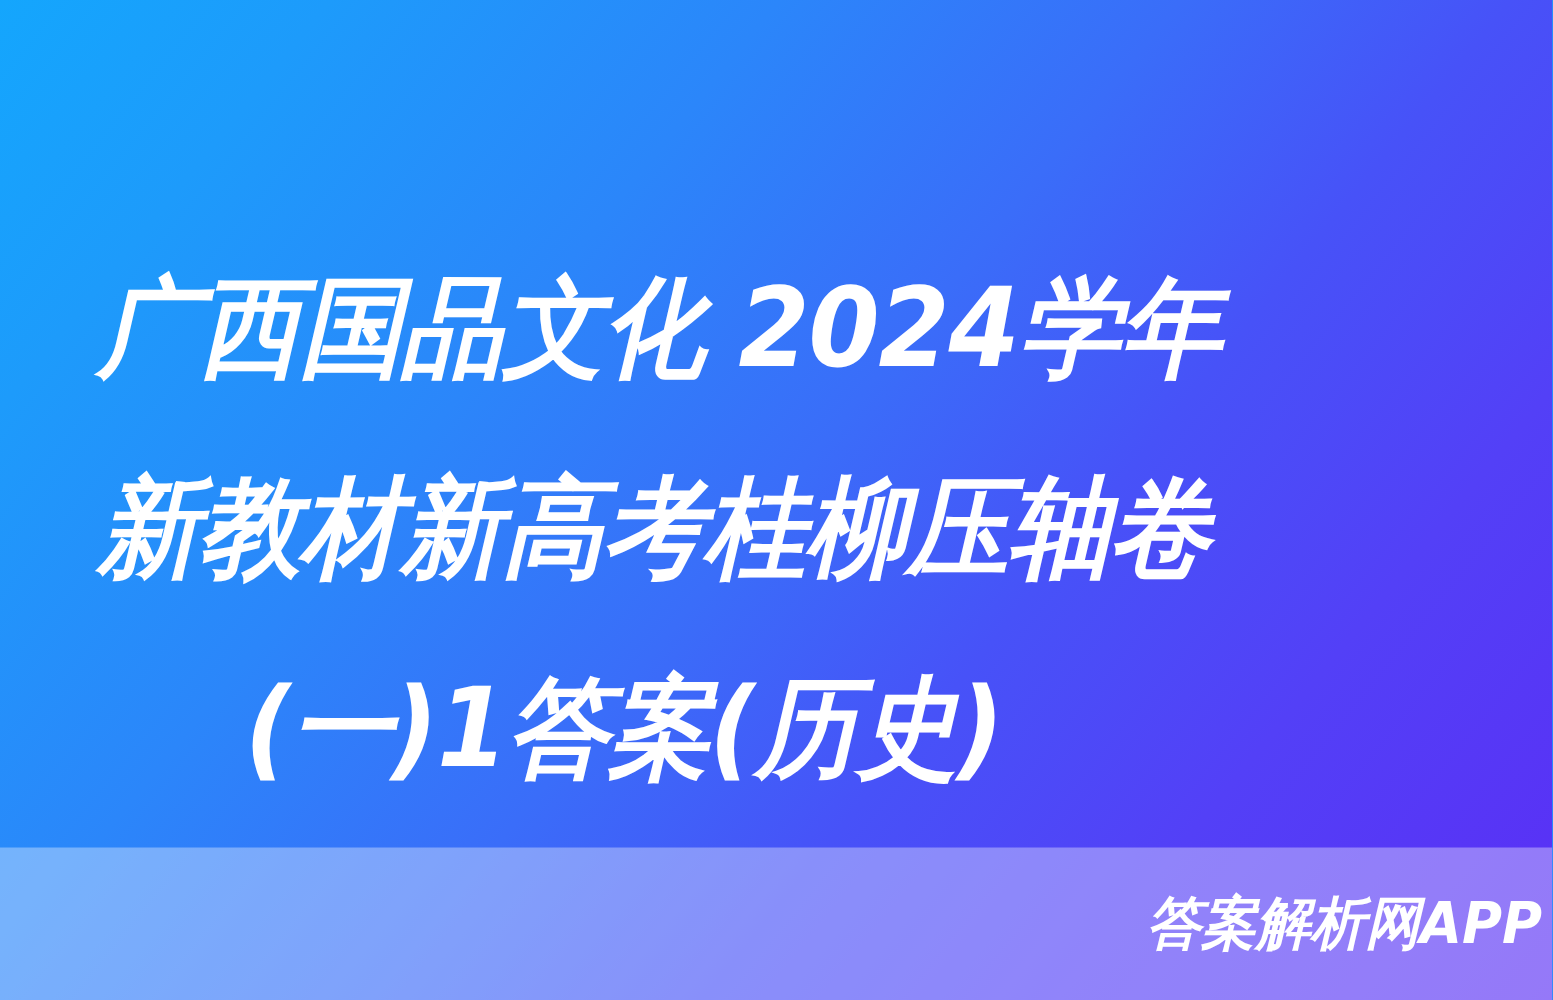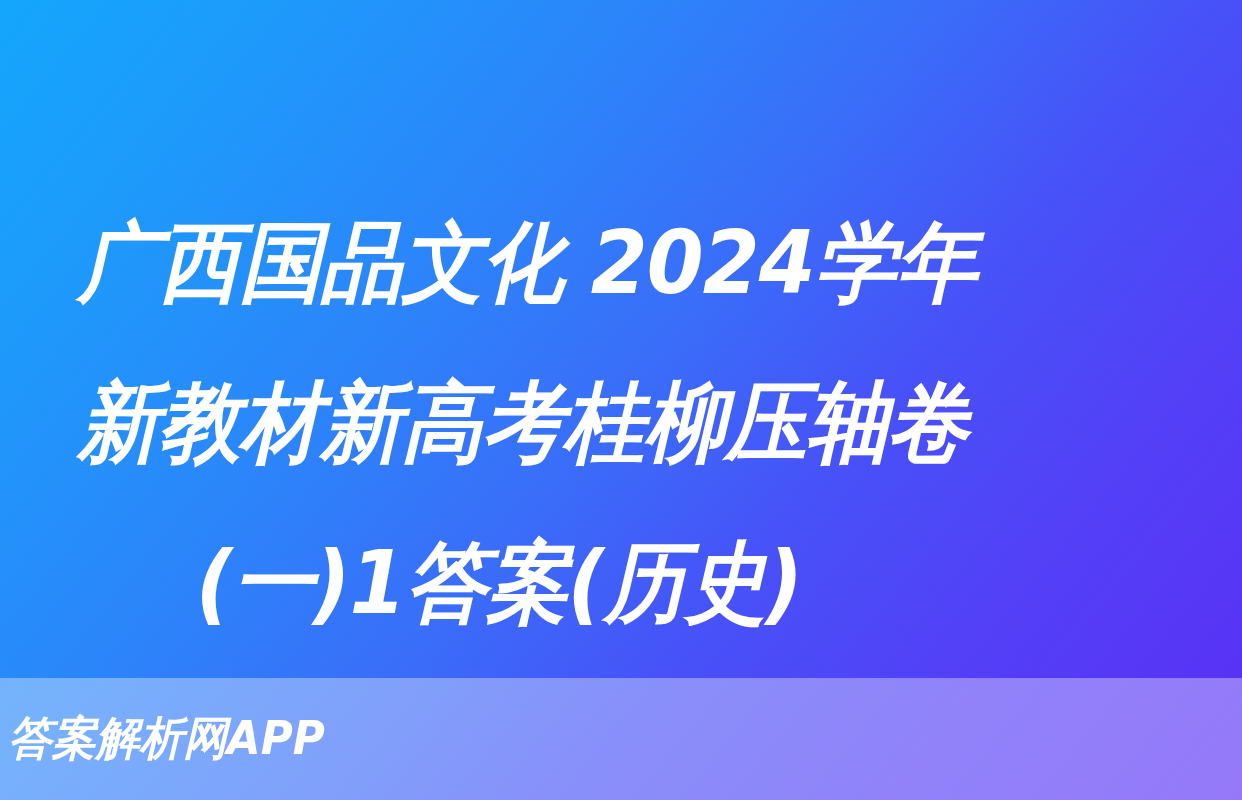--- a/index.html
+++ b/index.html
@@ -66,21 +66,21 @@
   
   .footer-band {
     position:absolute;
     left:0;
     bottom:0;
     width:1242px;
     height:122px;
     background:rgba(255,255,255,0.355);
     display:flex;
     align-items:center;
-    justify-content:flex-start;
+    justify-content:flex-end;
   }
 
   .watermark {
     font-family:"DejaVu Sans","Liberation Sans",sans-serif;
     font-weight:700;
     font-style:italic;
     font-size:46px;
     line-height:46px;
     letter-spacing:0px;
     color:#ffffff;

